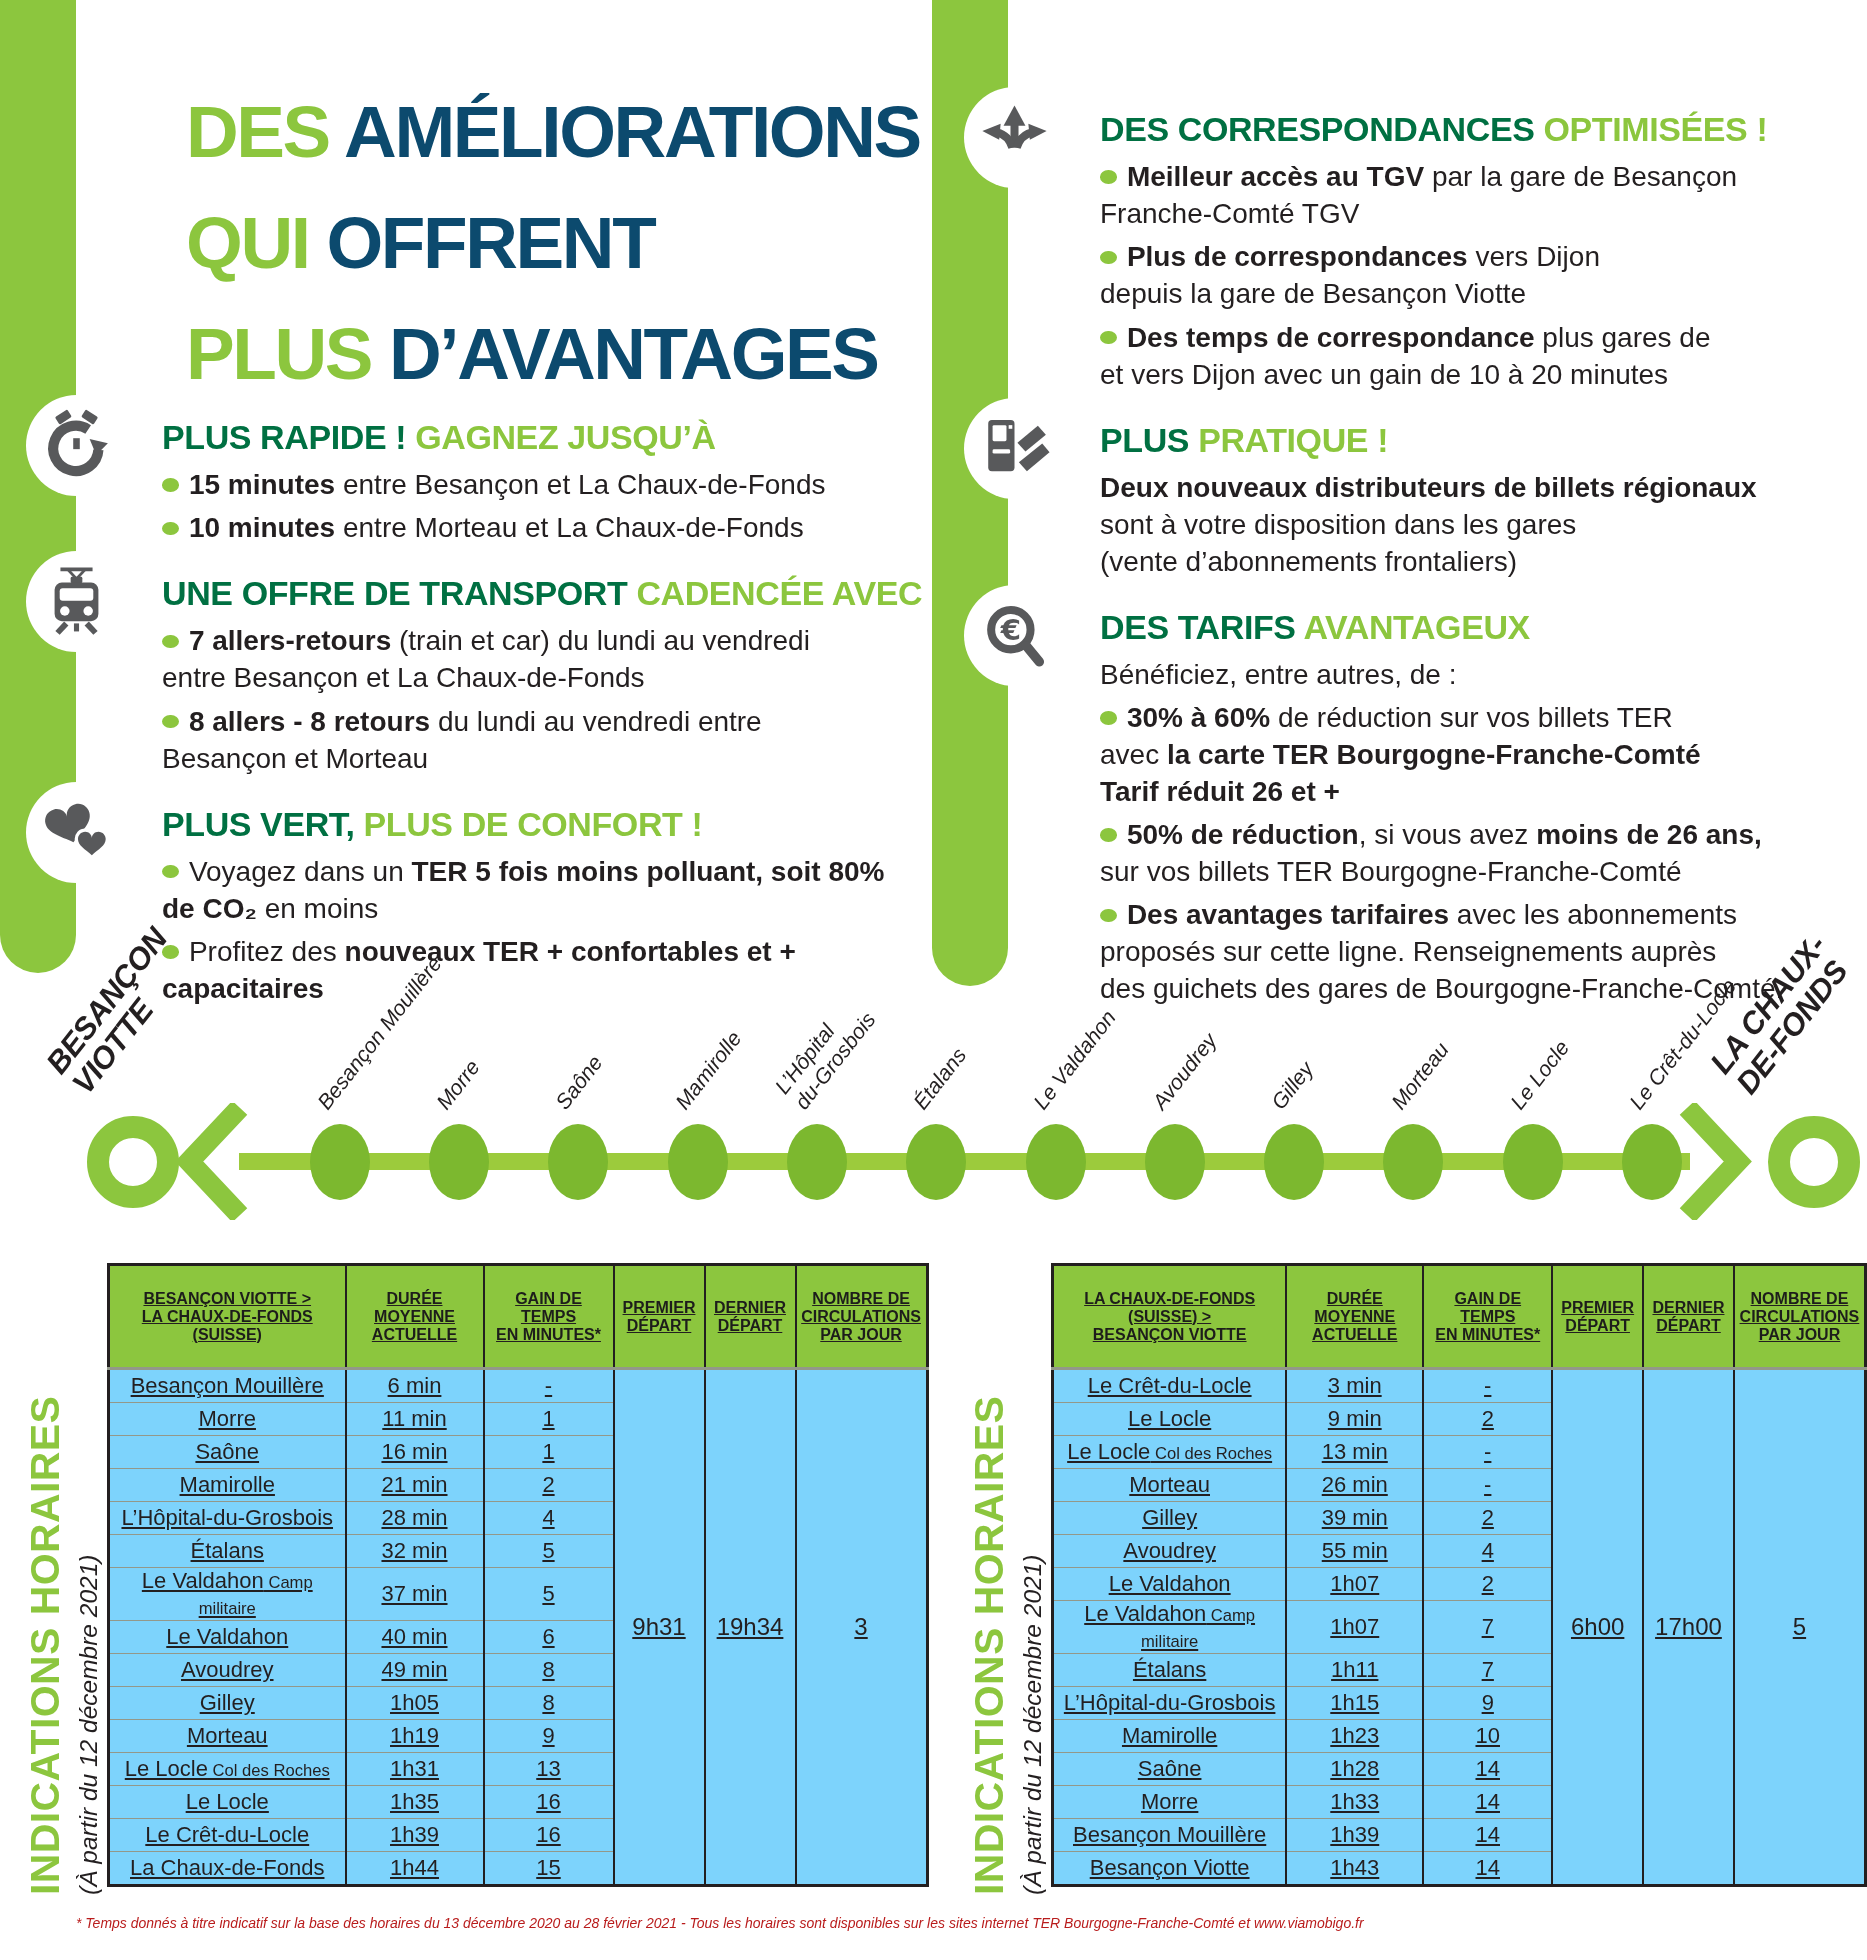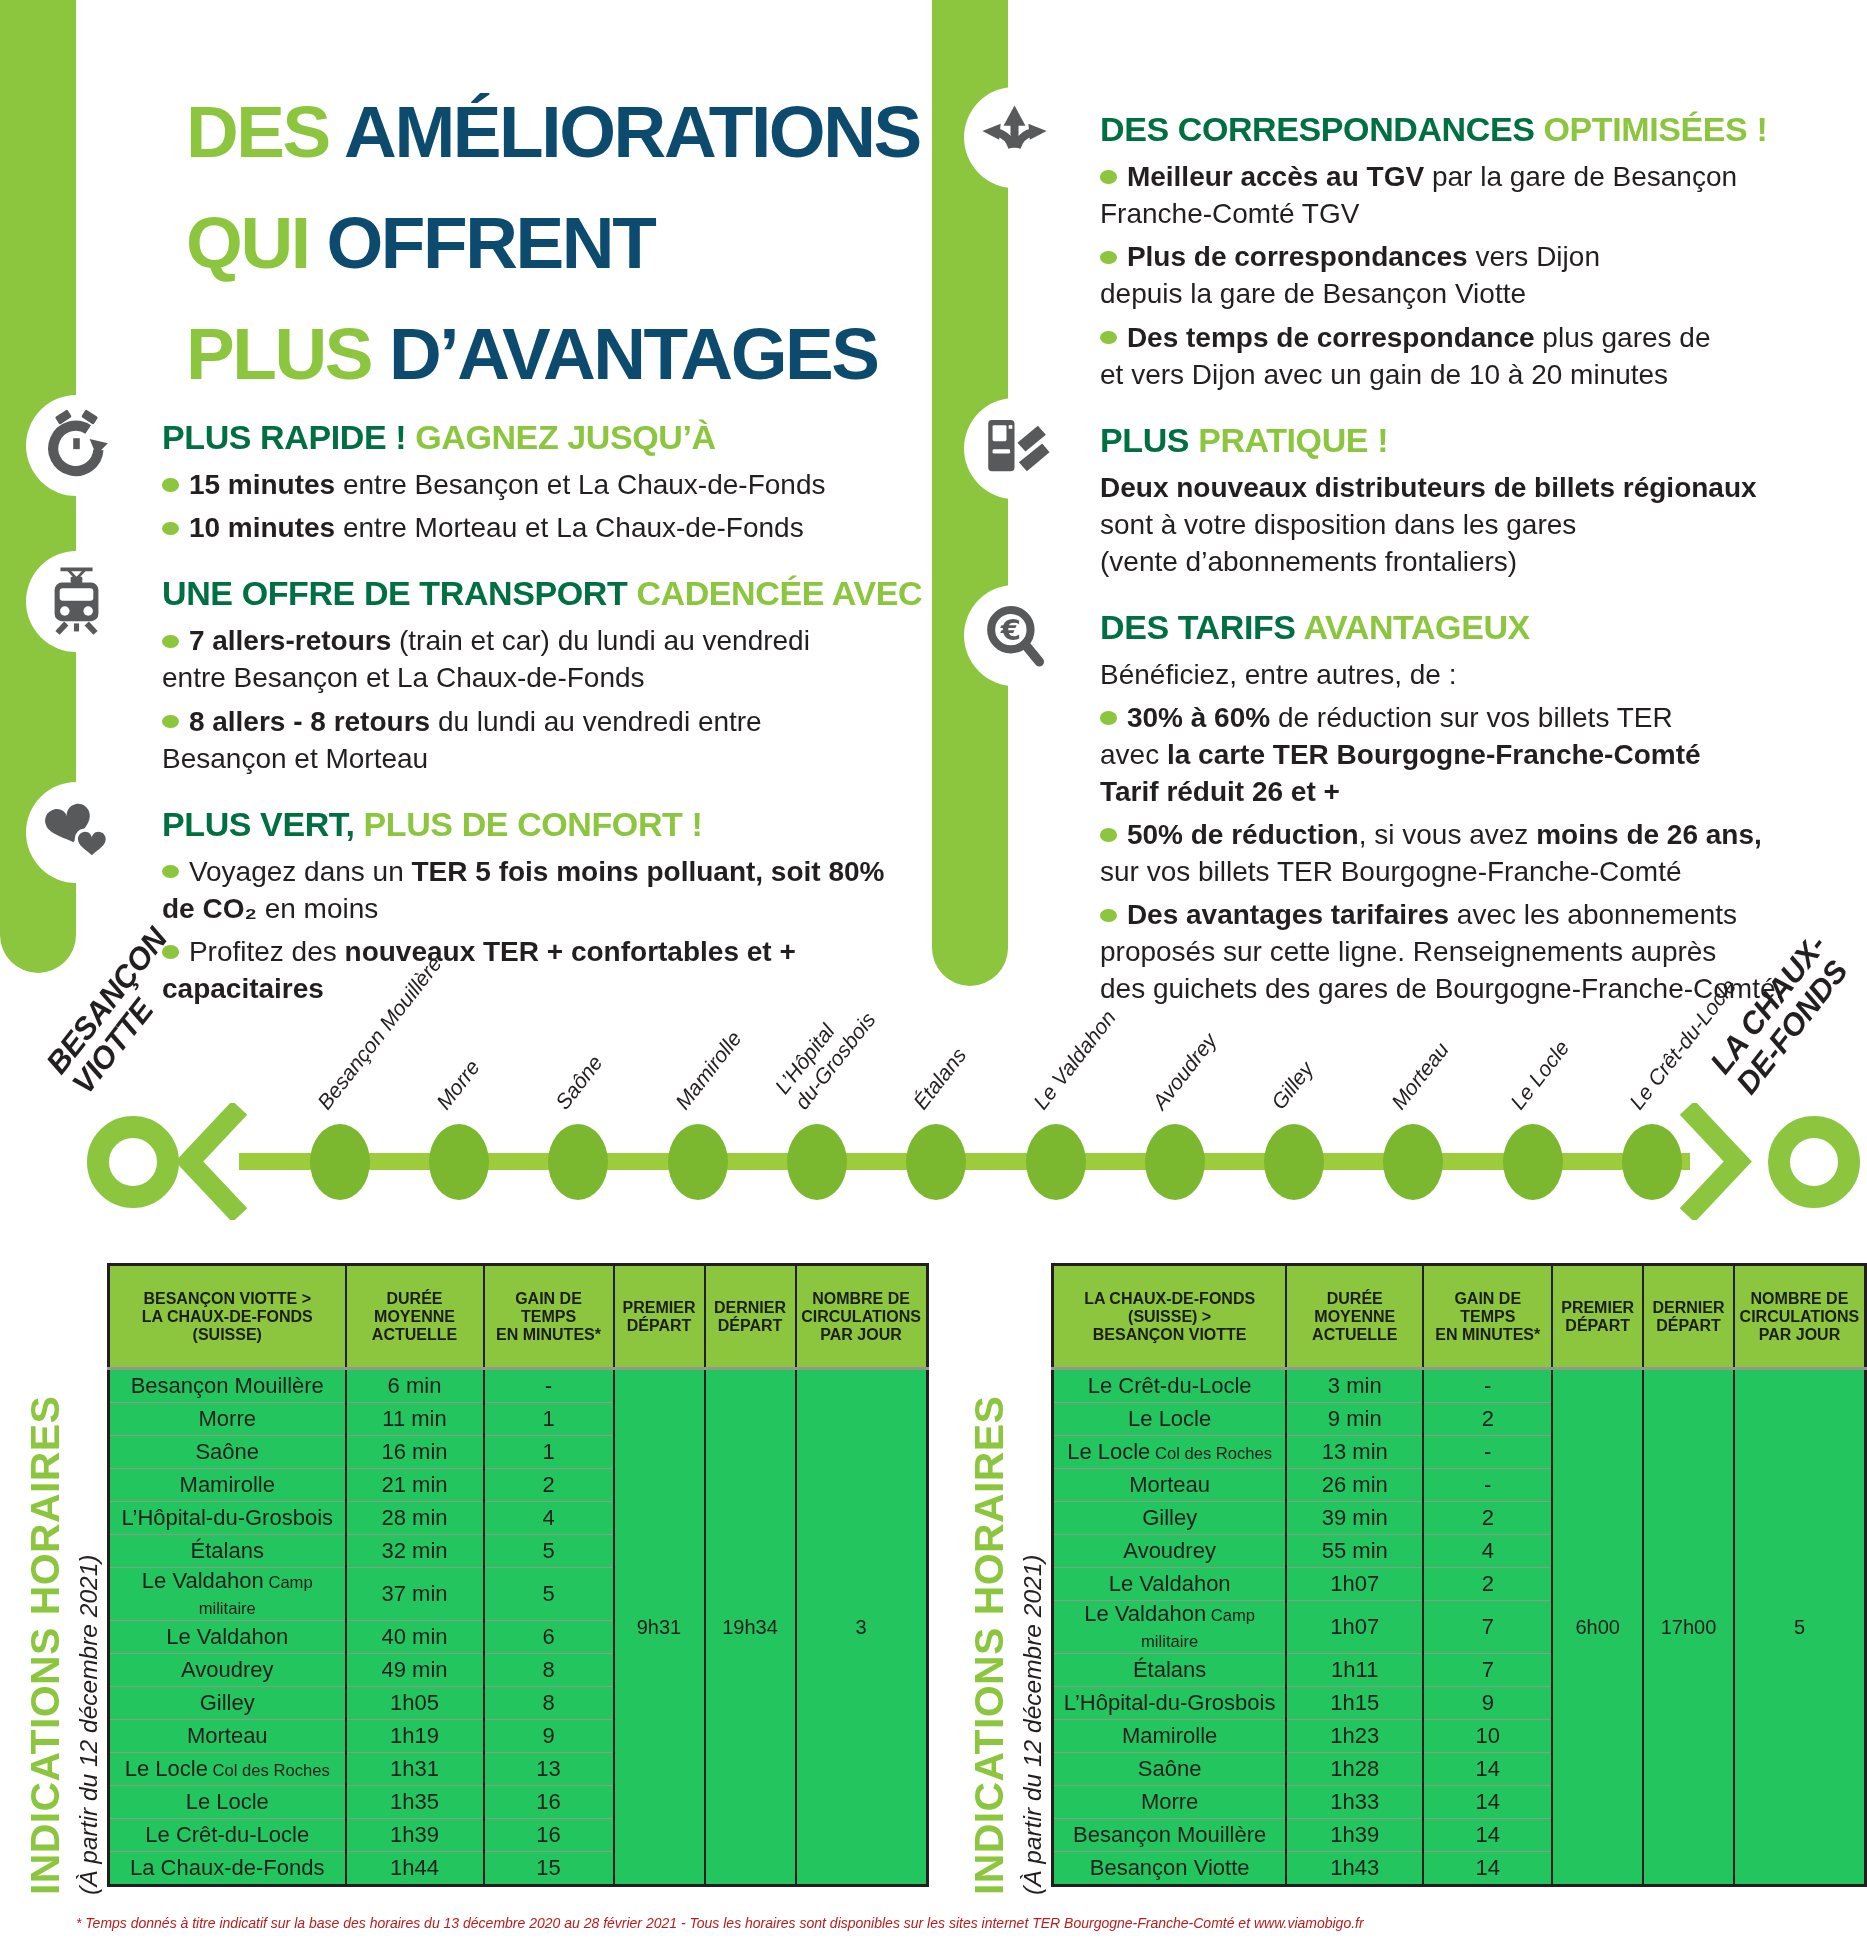--- a/index.html
+++ b/index.html
@@ -47,31 +47,31 @@
   .st-anchor{position:absolute;top:1114px;width:0;height:0;z-index:3;}
   .st-label{position:absolute;left:0;bottom:0;transform:rotate(-52deg);transform-origin:left bottom;
             white-space:pre;font-style:italic;font-size:21.3px;line-height:24.5px;color:#231F20;}
   .terminal{top:1100px;}
   .terminal .st-label{font-weight:bold;font-size:31px;line-height:33px;letter-spacing:-0.4px;}
   .term-left{left:92px;}
   .term-right{left:1756px;}
 
   
   table.ttable{position:absolute;border-collapse:collapse;table-layout:fixed;z-index:3;
-               background:#22c55e;border:3.2px solid #231F20;}
+               background:#7dd3fc;border:3.2px solid #231F20;text-decoration:underline;}
   .t1{left:107px;top:1263px;}
   .t2{left:1051px;top:1263px;}
   .ttable th{background:#8CC63E;font-size:16px;line-height:18px;font-weight:bold;white-space:pre-line;
              height:101px;border-left:2.4px solid #231F20;vertical-align:middle;text-align:center;
              padding:0 4.7px;color:#1d1d1b;}
   .ttable td{font-size:22px;height:32px;text-align:center;border-left:2.4px solid #231F20;
              border-top:1.6px solid #93988a;padding:0 3.2px;vertical-align:middle;}
   .ttable th:first-child,.ttable td:first-child{border-left:none;}
   .ttable tbody tr:first-child td{border-top:3.2px solid #93988a;}
-  .ttable td.merged{font-size:20px;}
+  .ttable td.merged{font-size:24px;}
   .suffix{font-size:16.6px;font-weight:normal;}
 
   
   .side{position:absolute;transform:rotate(-90deg);transform-origin:left top;white-space:nowrap;z-index:3;}
   .side-1{left:22px;top:1895px;}
   .side-2{left:966px;top:1895px;}
   .side .big{display:block;color:#8CC63E;font-weight:bold;font-size:41px;letter-spacing:0.4px;}
   .side .small{display:block;font-style:italic;font-size:24.5px;margin-top:6.3px;color:#231F20;}
 
   .footnote{position:absolute;left:76px;top:1915px;font-size:14px;font-style:italic;z-index:3;color:#b91c1c;}

